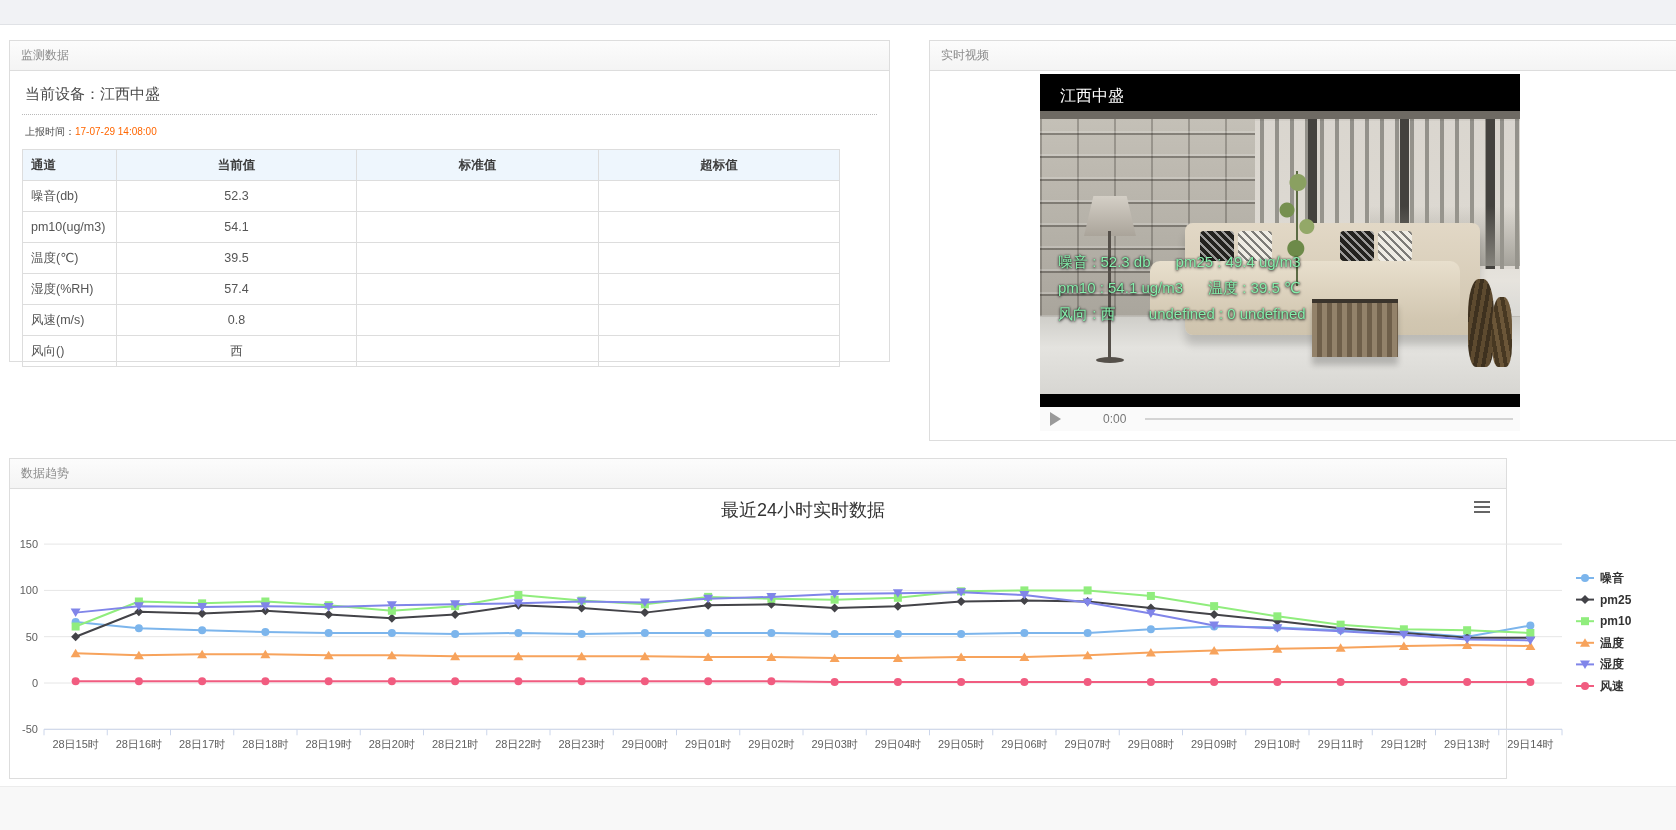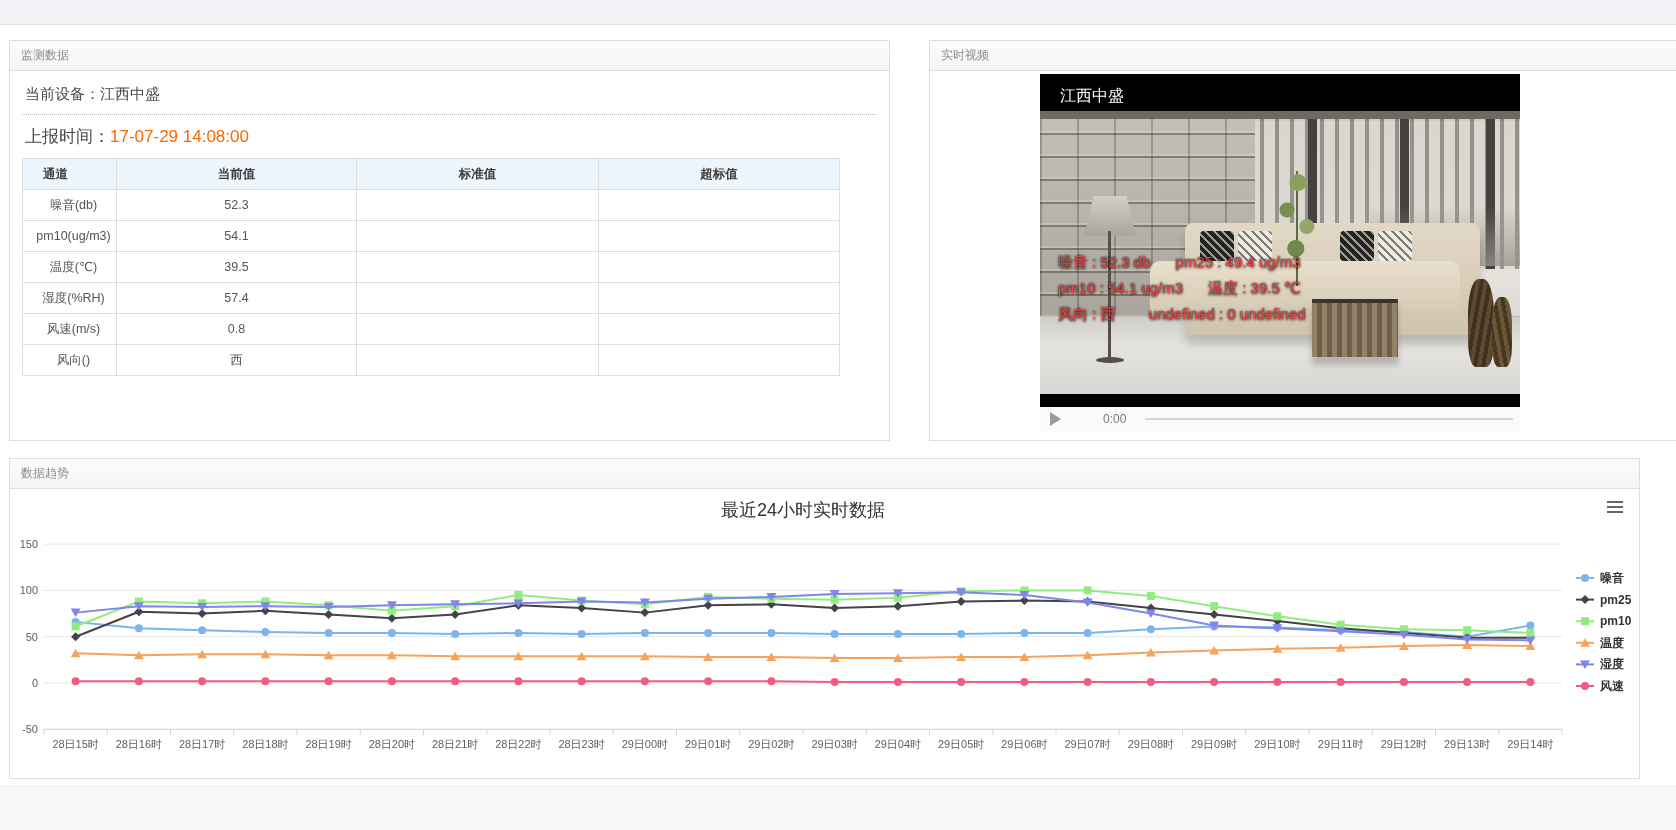--- a/index.html
+++ b/index.html
@@ -9,32 +9,32 @@
     background:#f1f2f5; border-bottom:1px solid #e0e2e6; }
   .footband { position:absolute; left:0; top:786px; width:1676px; height:44px;
     background:#f8f8f8; border-top:1px solid #ececec; }
 
   .panel { position:absolute; background:#fff; border:1px solid #ddd; }
   .panel-header { height:30px; line-height:29px; padding:0 11px;
     background:linear-gradient(#fcfcfc,#f4f4f4); border-bottom:1px solid #ddd;
     color:#8c8c8c; font-size:12px; }
 
   
-  #panel-monitor { left:9px; top:40px; width:881px; height:401px; }
+  #panel-monitor { left:9px; top:40px; width:881px; height:322px; }
   .mon-body { padding:6px 12px 0 12px; }
   .device-line { font-size:15px; color:#4a4a4a; padding:8px 0 10px 3px;
     border-bottom:1px dotted #b9b9b9; }
-  .report-line { font-size:17px; color:#4a4a4a; padding:10px 0 10px 3px; }
+  .report-line { font-size:10px; color:#4a4a4a; padding:10px 0 10px 3px; }
   .report-line .time { color:#ff6600; }
   table.mon { border-collapse:collapse; table-layout:fixed; width:817px; font-size:12.5px; }
   table.mon th { background:#eef6fd; border:1px solid #ddd; height:31px;
     color:#3c3c3c; font-weight:bold; text-align:center; }
-  table.mon th:first-child { text-align:left; padding-left:20px; }
+  table.mon th:first-child { text-align:left; padding-left:8px; }
   table.mon td { border:1px solid #ddd; height:31px; color:#555; text-align:center; }
-  table.mon td.channel { text-align:center; padding-left:8px; }
+  table.mon td.channel { text-align:left; padding-left:8px; }
 
   
   #panel-video { left:905px; top:40px; width:758px; height:401px;margin-left:24px; }
   .video-frame { position:absolute; left:110px; top:33px; width:480px; height:333px; background:#000; }
   .video-titlebar { position:absolute; left:0; top:0; width:480px; height:37px; background:#000; }
   .video-title { position:absolute; left:20px; top:12px; color:#fff; font-size:16px; }
   .video-photo { position:absolute; left:0; top:37px; width:480px; height:283px; overflow:hidden;
     background:linear-gradient(180deg,#b9b5ad 0%,#d8d4cc 35%,#e6e3dd 60%,#dcdbd7 70%,#d3d2ce 100%); }
   .ph-ceiling { position:absolute; left:0; top:0; width:480px; height:10px; background:#6e6a63; }
   .ph-blinds { position:absolute; left:205px; top:8px; width:275px; height:150px;
@@ -76,31 +76,31 @@
     background:repeating-linear-gradient(90deg,#93826a 0 5px,#6f5f4a 5px 10px);
     border-top:4px solid #3a342c; box-shadow:0 8px 6px rgba(0,0,0,.2); }
   .ph-vase1 { position:absolute; left:428px; top:168px; width:26px; height:88px;
     background:repeating-linear-gradient(100deg,#5d4a2f 0 4px,#3e3categ120 4px 8px);
     background:repeating-linear-gradient(100deg,#5d4a2f 0 4px,#3e311f 4px 8px);
     border-radius:40% 40% 30% 30%; }
   .ph-vase2 { position:absolute; left:452px; top:186px; width:20px; height:70px;
     background:repeating-linear-gradient(80deg,#6b5638 0 4px,#473822 4px 8px);
     border-radius:40% 40% 30% 30%; }
   .video-botbar { position:absolute; left:0; top:320px; width:480px; height:13px; background:#000; }
-  .video-overlay { position:absolute; left:18px; top:175px; color:#ef4444; font-size:15px;
+  .video-overlay { position:absolute; left:18px; top:175px; color:#86efac; font-size:15px;
     line-height:26px; white-space:pre; text-shadow:0 1px 3px rgba(0,0,0,.9),0 0 2px rgba(0,0,0,.8); }
   .video-controls { position:absolute; left:110px; top:366px; width:480px; height:24px;
     background:#fafafa; display:flex; align-items:center;gap:30px; }
   .play-icon { width:0; height:0; margin-left:10px; border-left:11px solid #9a9a9a;
     border-top:7px solid transparent; border-bottom:7px solid transparent; cursor:pointer; }
   .video-time { color:#777; font-size:12px; margin-left:12px; }
   .video-track { position:absolute; left:105px; top:11px; width:368px; height:2px; background:#d4d4d4; }
 
   
-  #panel-trend { left:9px; top:458px; width:1631px; height:321px; }
+  #panel-trend { left:9px; top:458px; width:1498px; height:321px; }
   #trend-svg { position:absolute; left:0; top:30px; }
   .burger { position:absolute; right:16px; top:42px; width:16px; height:12px; cursor:pointer;
     border-top:2px solid #666; border-bottom:2px solid #666; }
   .burger:before { content:""; display:block; margin-top:3px; border-top:2px solid #666; }
 </style>
 </head>
 <body>
 
 <div class="topbar"></div>
 <div class="footband"></div>

